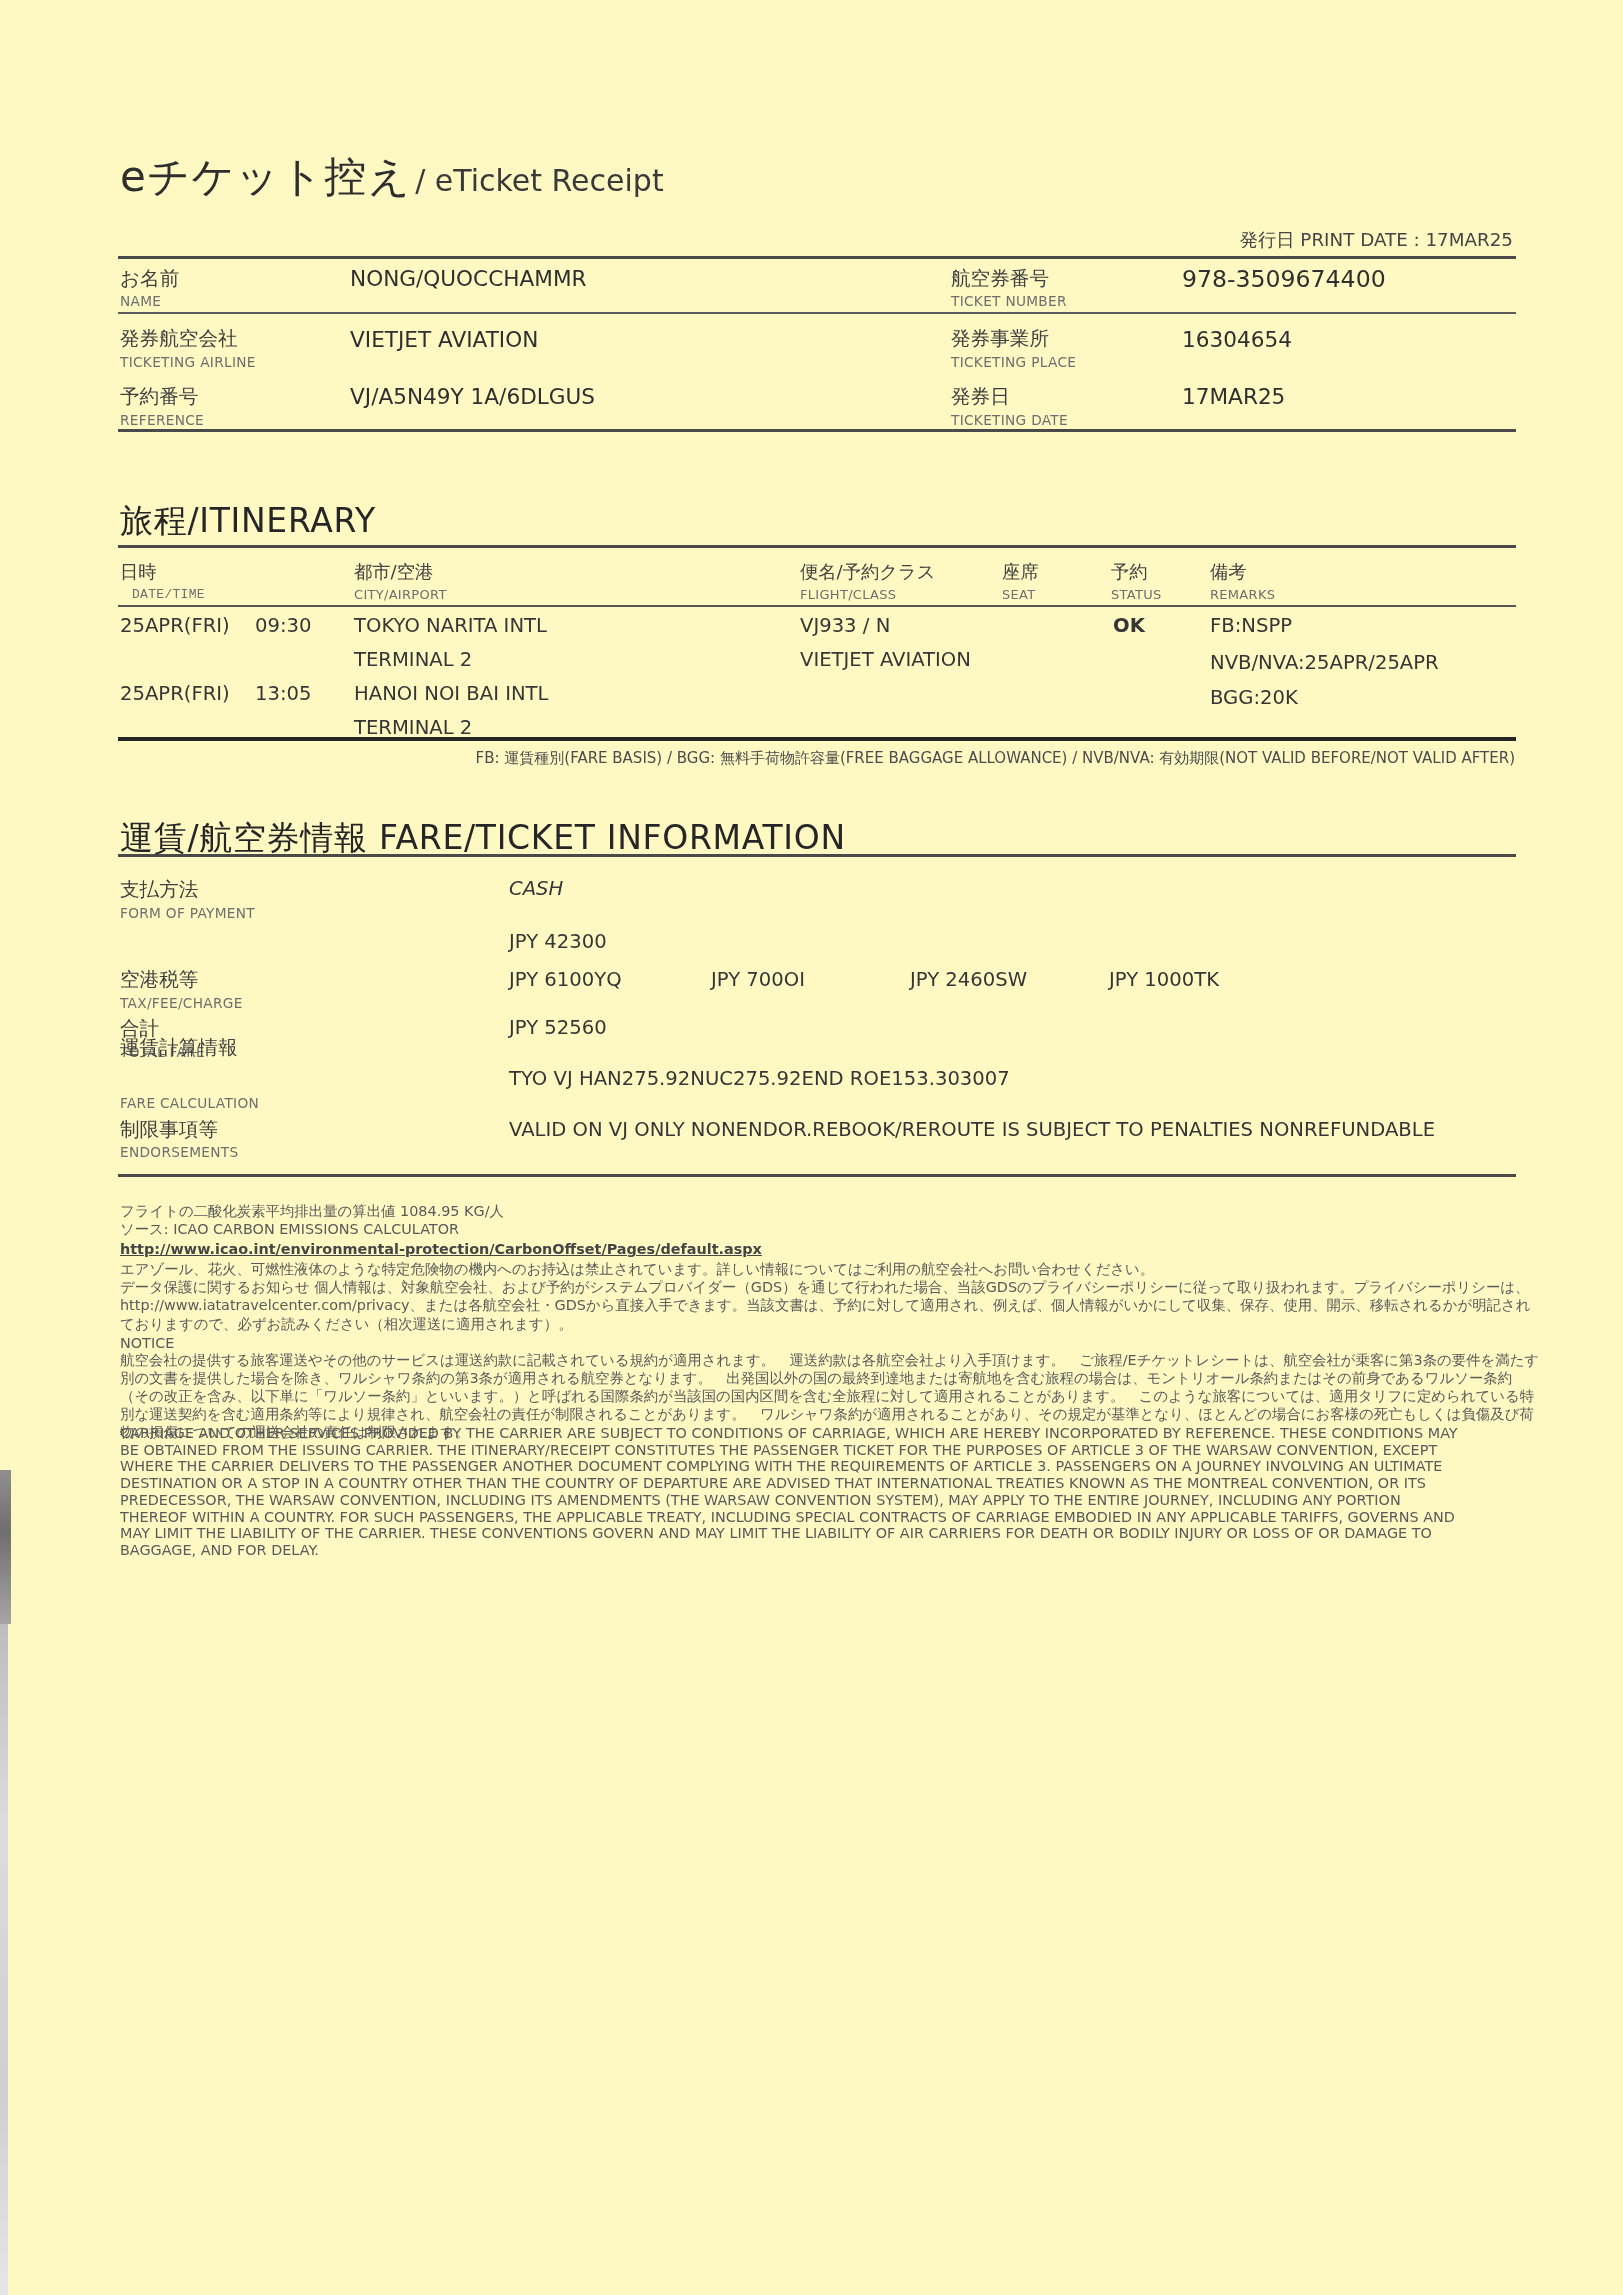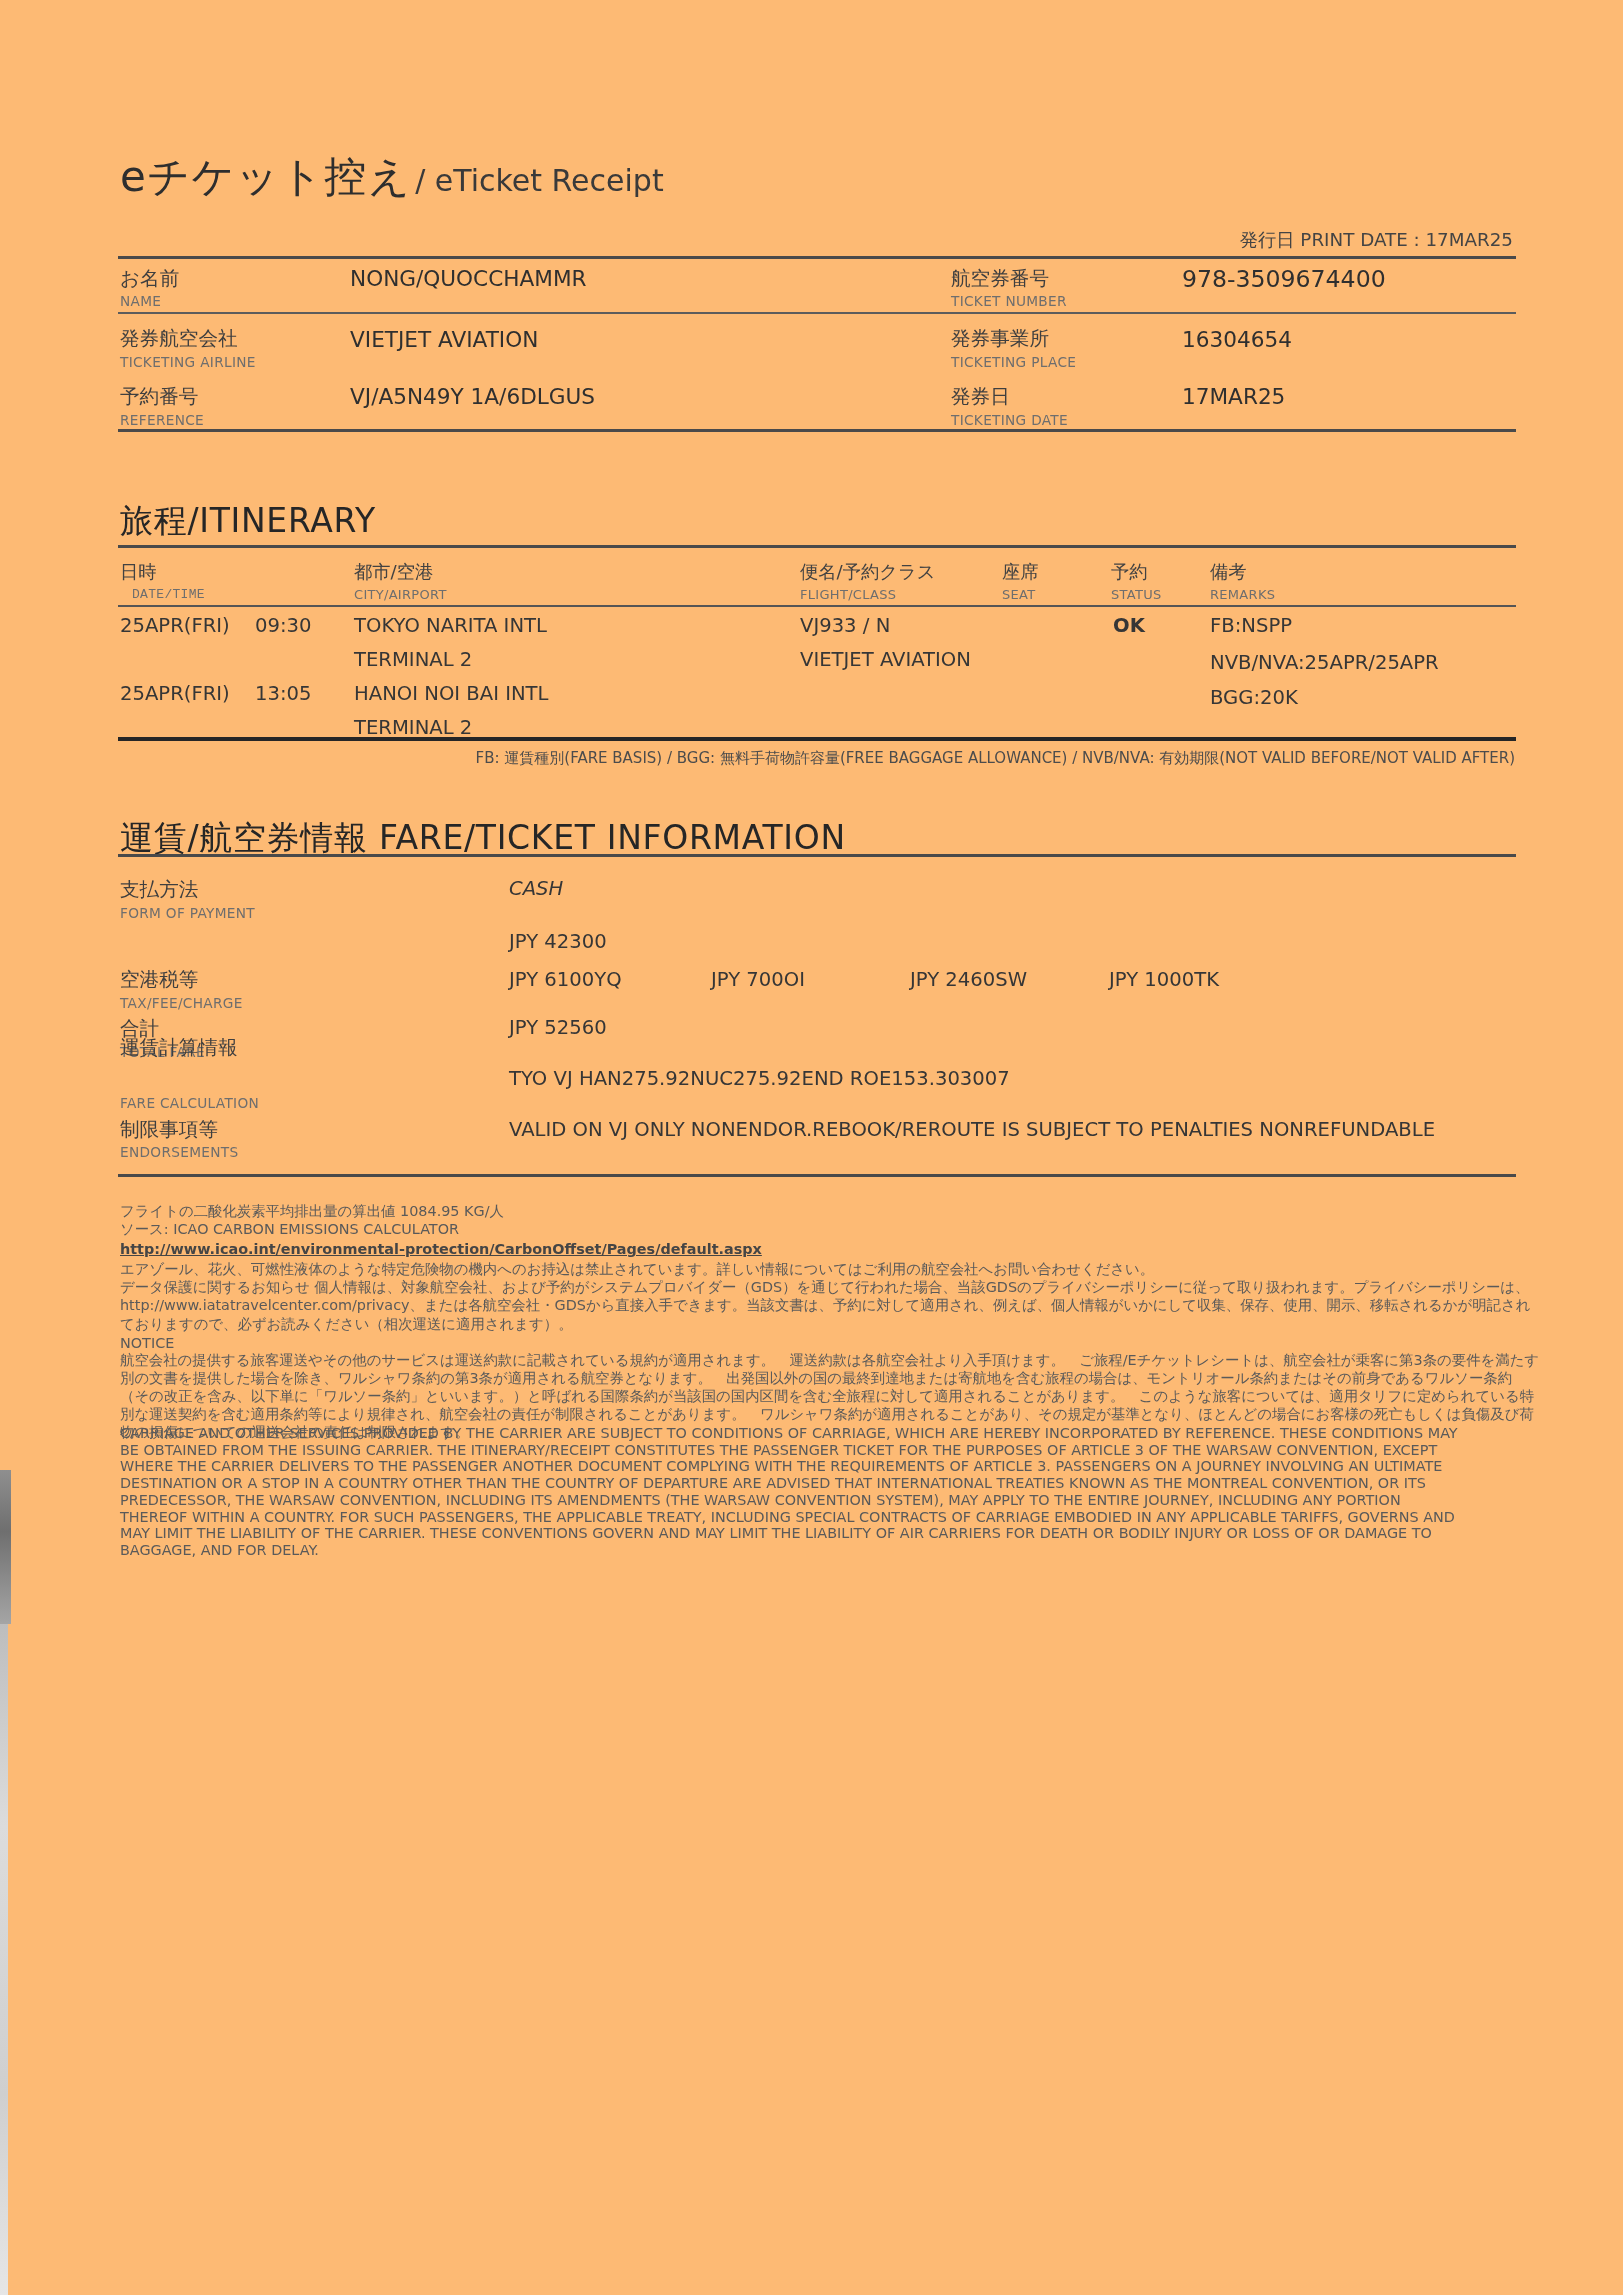--- a/index.html
+++ b/index.html
@@ -1,19 +1,19 @@
 <!DOCTYPE html>
 <html style="font-size:10.5px"><head>
 <meta charset="utf-8">
 <style>
   html,body{margin:0;padding:0;background:#e9e9e9;}
   .page{
     position:relative;
     width:1624px;height:2295px;
-    background:#fdba74;
+    background:#fef9c3;
     overflow:hidden;
     font-family:"DejaVu Sans","Liberation Sans",sans-serif;
     color:#3d3d3d;
   }
   .abs{position:absolute;white-space:nowrap;}
   .rule{position:absolute;left:118px;width:1398px;background:#4a4a4a;}
   .title-jp{font-size:42px;color:#2e2e2e;letter-spacing:1.3px;}
   .title-en{font-size:30px;color:#3a3a3a;}
   .printdate{font-size:18.3px;color:#444;}
   .lbl-jp{font-size:19.6px;color:#3f3f3f;}

